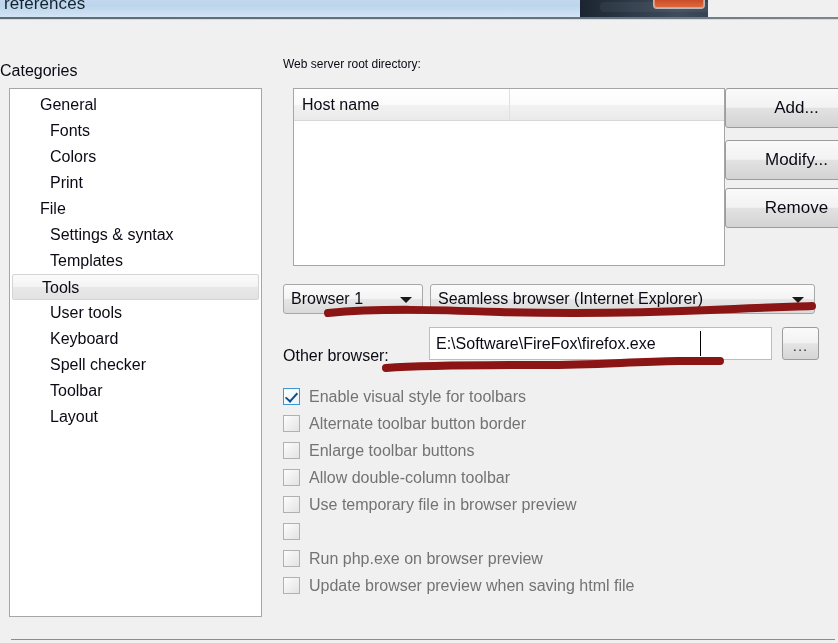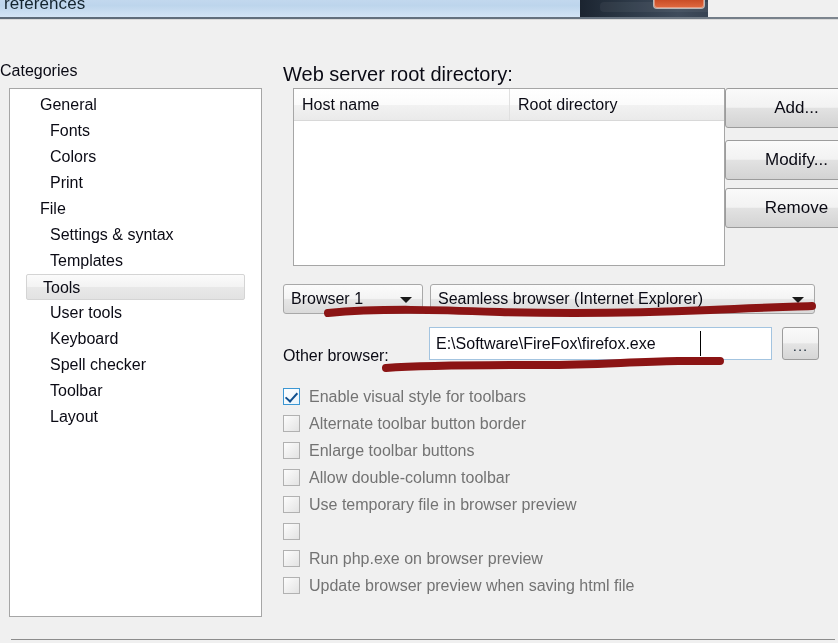--- a/index.html
+++ b/index.html
@@ -102,29 +102,29 @@
     white-space: nowrap;
     box-sizing: border-box;
     padding-left: 30px;
     color: #0a0a14;
   }
   .tree-item.lvl2 { padding-left: 40px; }
   .tree-item.selected {
     background: linear-gradient(to bottom,#fbfbfb 0%, #f3f3f3 48%, #e8e8e8 52%, #e2e2e2 100%);
     border: 1px solid #d4d4d4;
     border-radius: 2px;
-    margin: 0 16px;
-    padding-left: 16px;
+    margin: 0 2px;
+    padding-left: 29px;
   }
 
   
   #webroot-label {
     position: absolute;
-    left: 283px; top: 43px;
-    font-size: 20px;
+    left: 283px; top: 37px;
+    font-size: 12px;
   }
   #webroot-table {
     position: absolute;
     left: 293px; top: 68px;
     width: 432px; height: 178px;
     background: #ffffff;
     border: 1px solid #a6a6a6;
     box-sizing: border-box;
     overflow: hidden;
   }
@@ -312,21 +312,20 @@
       <div class="tree-item lvl2"><span>Spell checker</span></div>
       <div class="tree-item lvl2"><span>Toolbar</span></div>
       <div class="tree-item lvl2"><span>Layout</span></div>
     </div>
 
   <div id="webroot-label">Web server root directory:</div>
 
   <div id="webroot-table">
     <div id="table-header">
       <div class="th col0">Host name</div>
-      <div class="th col1">Root directory</div>
     </div>
     <div id="table-body"></div>
   </div>
 
   <div class="side-button" id="btn-add">Add...</div>
   <div class="side-button" id="btn-modify">Modify...</div>
   <div class="side-button" id="btn-remove">Remove</div>
 
   <div class="combo" id="combo-browser-index">
     <span>Browser 1</span>

